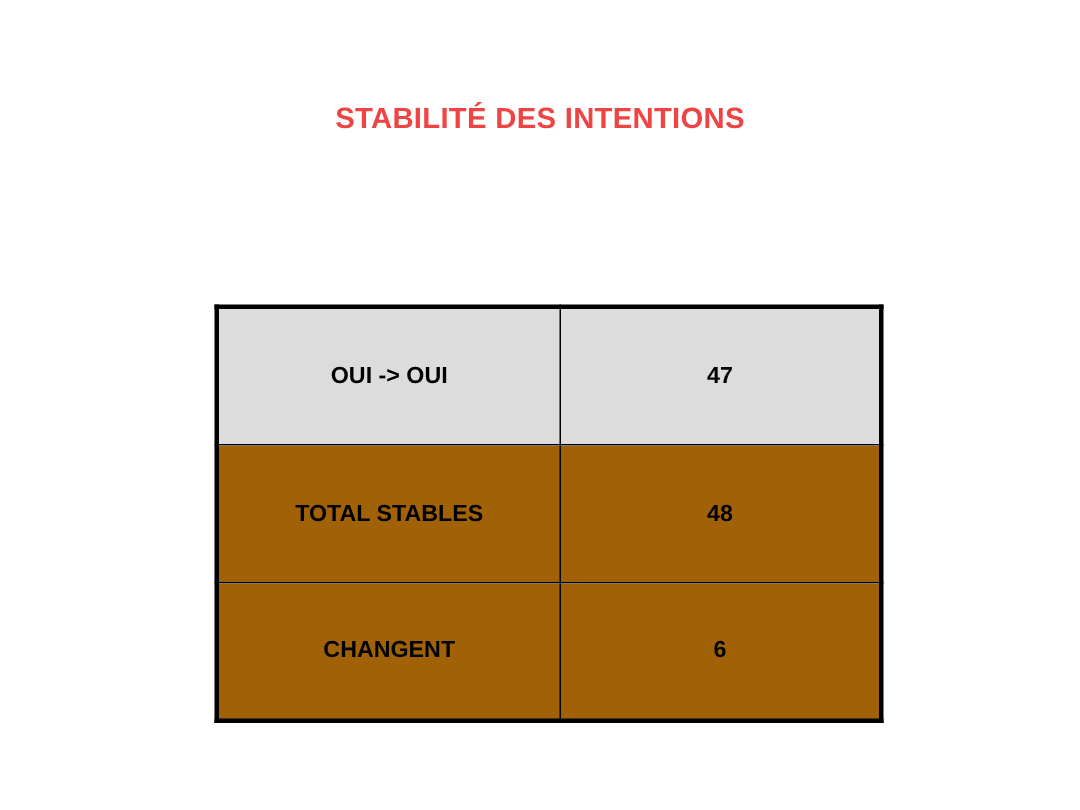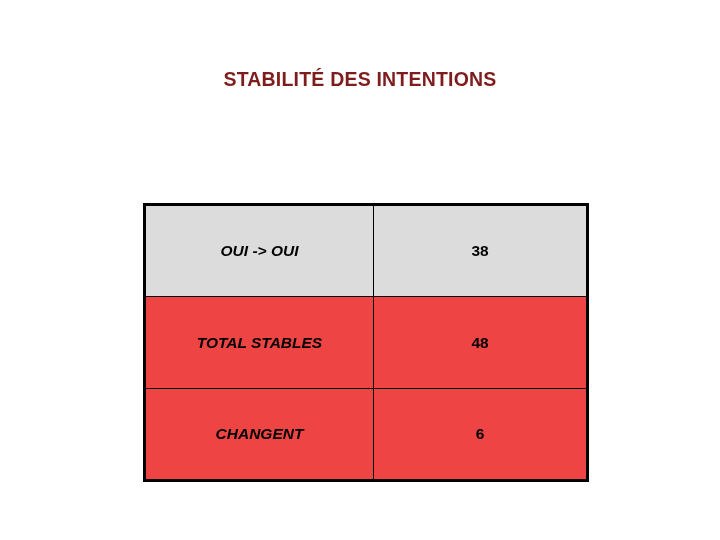--- a/index.html
+++ b/index.html
@@ -31,21 +31,21 @@
     top: 65px;
     width: 720px;
     text-align: center;
   }
   .title-line {
     display: block;
     font-size: 19.5px;
     font-weight: bold;
     line-height: 28px;
     letter-spacing: 0.2px;
-    color: #7f1d1d;
+    color: #ef4444;
     white-space: nowrap;
   }
 
   
   #stability-table {
     position: absolute;
     left: 143px;
     top: 203px;
     width: 423px;
     height: 279px;
@@ -63,46 +63,45 @@
     text-align: center;
     vertical-align: middle;
     font-size: 15.5px;
     font-weight: bold;
     line-height: 1.1;
     overflow: hidden;
     white-space: nowrap;
   }
   #stability-table td.cell-label {
     width: 219px;
-    font-style: italic;
   }
   #stability-table td.cell-value {
     width: 204px;
   }
   tr.row-normal td {
     background: #dcdcdc;
   }
   tr.row-total td {
-    background: #ef4444;
+    background: #a16207;
   }
 </style>
 </head>
 <body>
 
 <div id="slide">
 
   <div id="title-block">
     <span class="title-line">STABILITÉ DES INTENTIONS</span>
   </div>
 
   <table id="stability-table">
     <tbody>
       <tr class="row-normal">
         <td class="cell-label">OUI -&gt; OUI</td>
-        <td class="cell-value">38</td>
+        <td class="cell-value">47</td>
       </tr>
       <tr class="row-total">
         <td class="cell-label">TOTAL STABLES</td>
         <td class="cell-value">48</td>
       </tr>
       <tr class="row-total">
         <td class="cell-label">CHANGENT</td>
         <td class="cell-value">6</td>
       </tr>
     </tbody>

